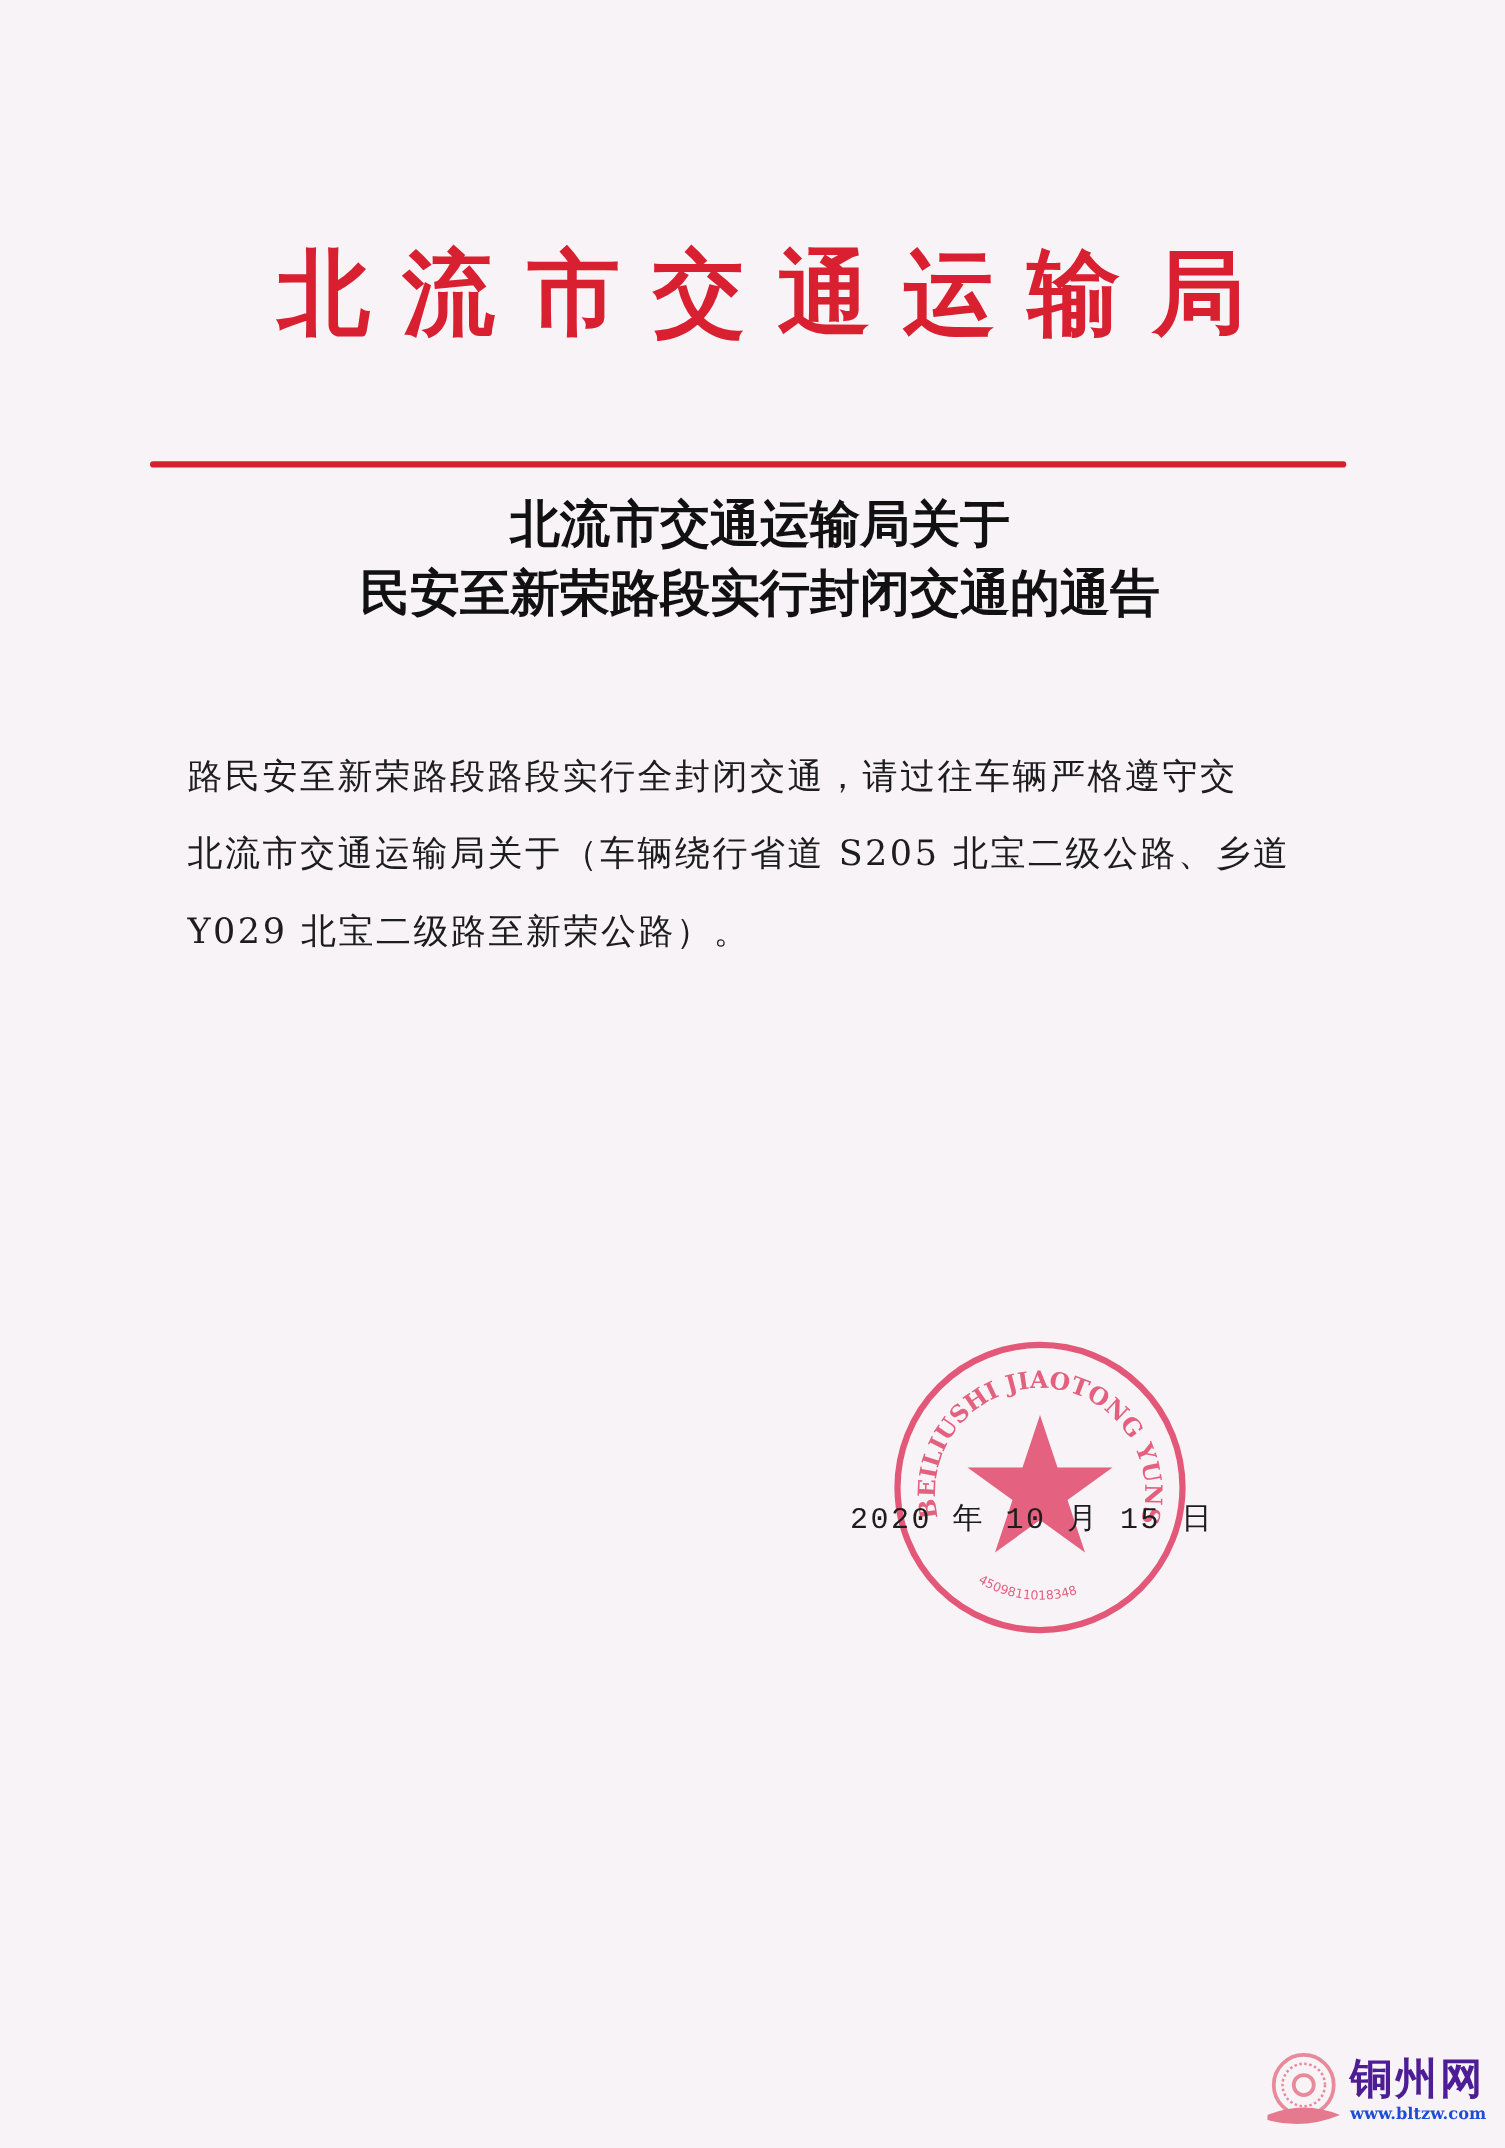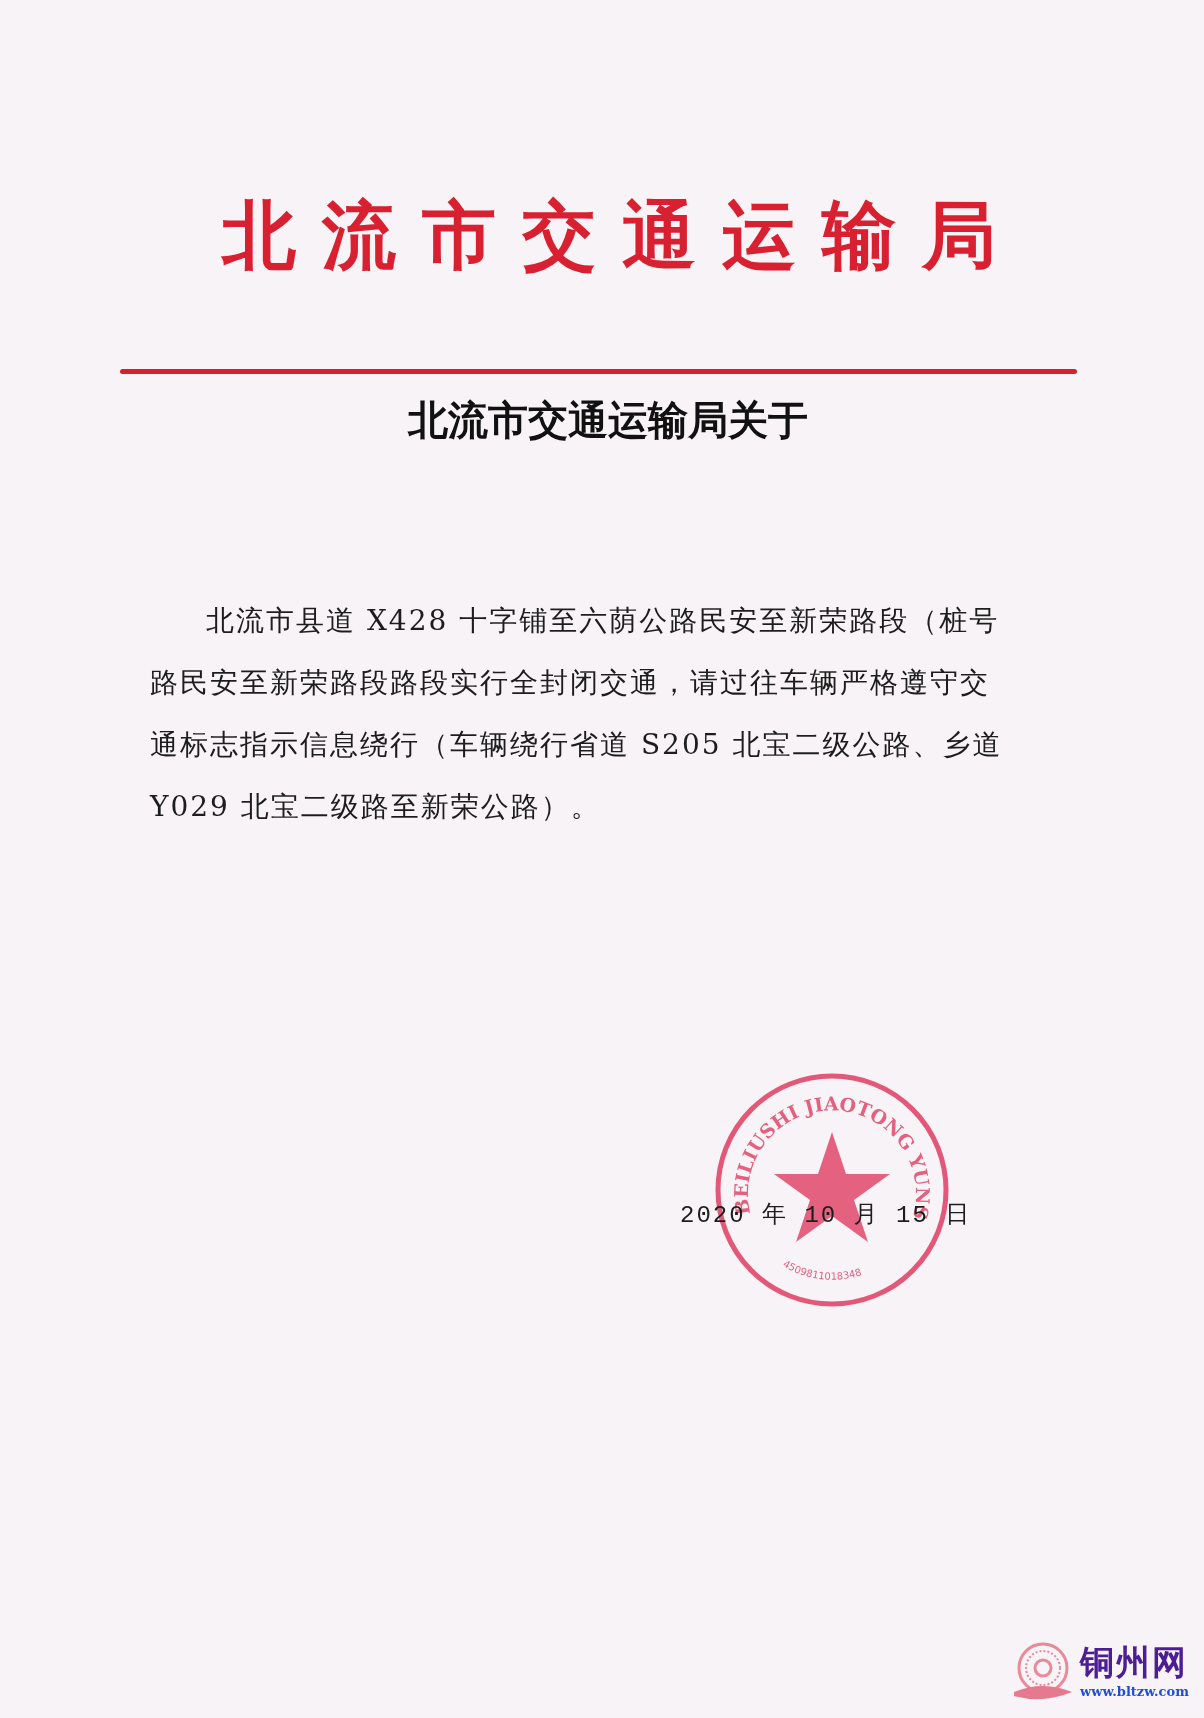--- a/index.html
+++ b/index.html
@@ -79,26 +79,26 @@
 <body>
 
 <div class="page">
 
   <div class="agency-header">北流市交通运输局</div>
 
   <div class="red-rule"></div>
 
   <div class="title">
     <div>北流市交通运输局关于</div>
+    <div>民安至新荣路段实行封闭交通的通告</div>
   </div>
 
   <div class="body-text">
-    <div class="line indent">北流市县道 X428 十字铺至六荫公路民安至新荣路段（桩号</div>
     <div class="line">路民安至新荣路段路段实行全封闭交通，请过往车辆严格遵守交</div>
-    <div class="line">通标志指示信息绕行（车辆绕行省道 S205 北宝二级公路、乡道</div>
+    <div class="line">北流市交通运输局关于（车辆绕行省道 S205 北宝二级公路、乡道</div>
     <div class="line">Y029 北宝二级路至新荣公路）。</div>
   </div>
 
   <div class="seal">
     <svg width="240" height="240" viewBox="0 0 240 240">
       <defs>
         <path id="sealArc" d="M 40 150 A 84 84 0 1 1 200 150"></path>
         <path id="codeArc" d="M 62 190 A 95 95 0 0 0 178 190"></path>
       </defs>
       <circle cx="120" cy="120" r="114" fill="none" stroke="#e0476a" stroke-width="5" opacity="0.9"></circle>

